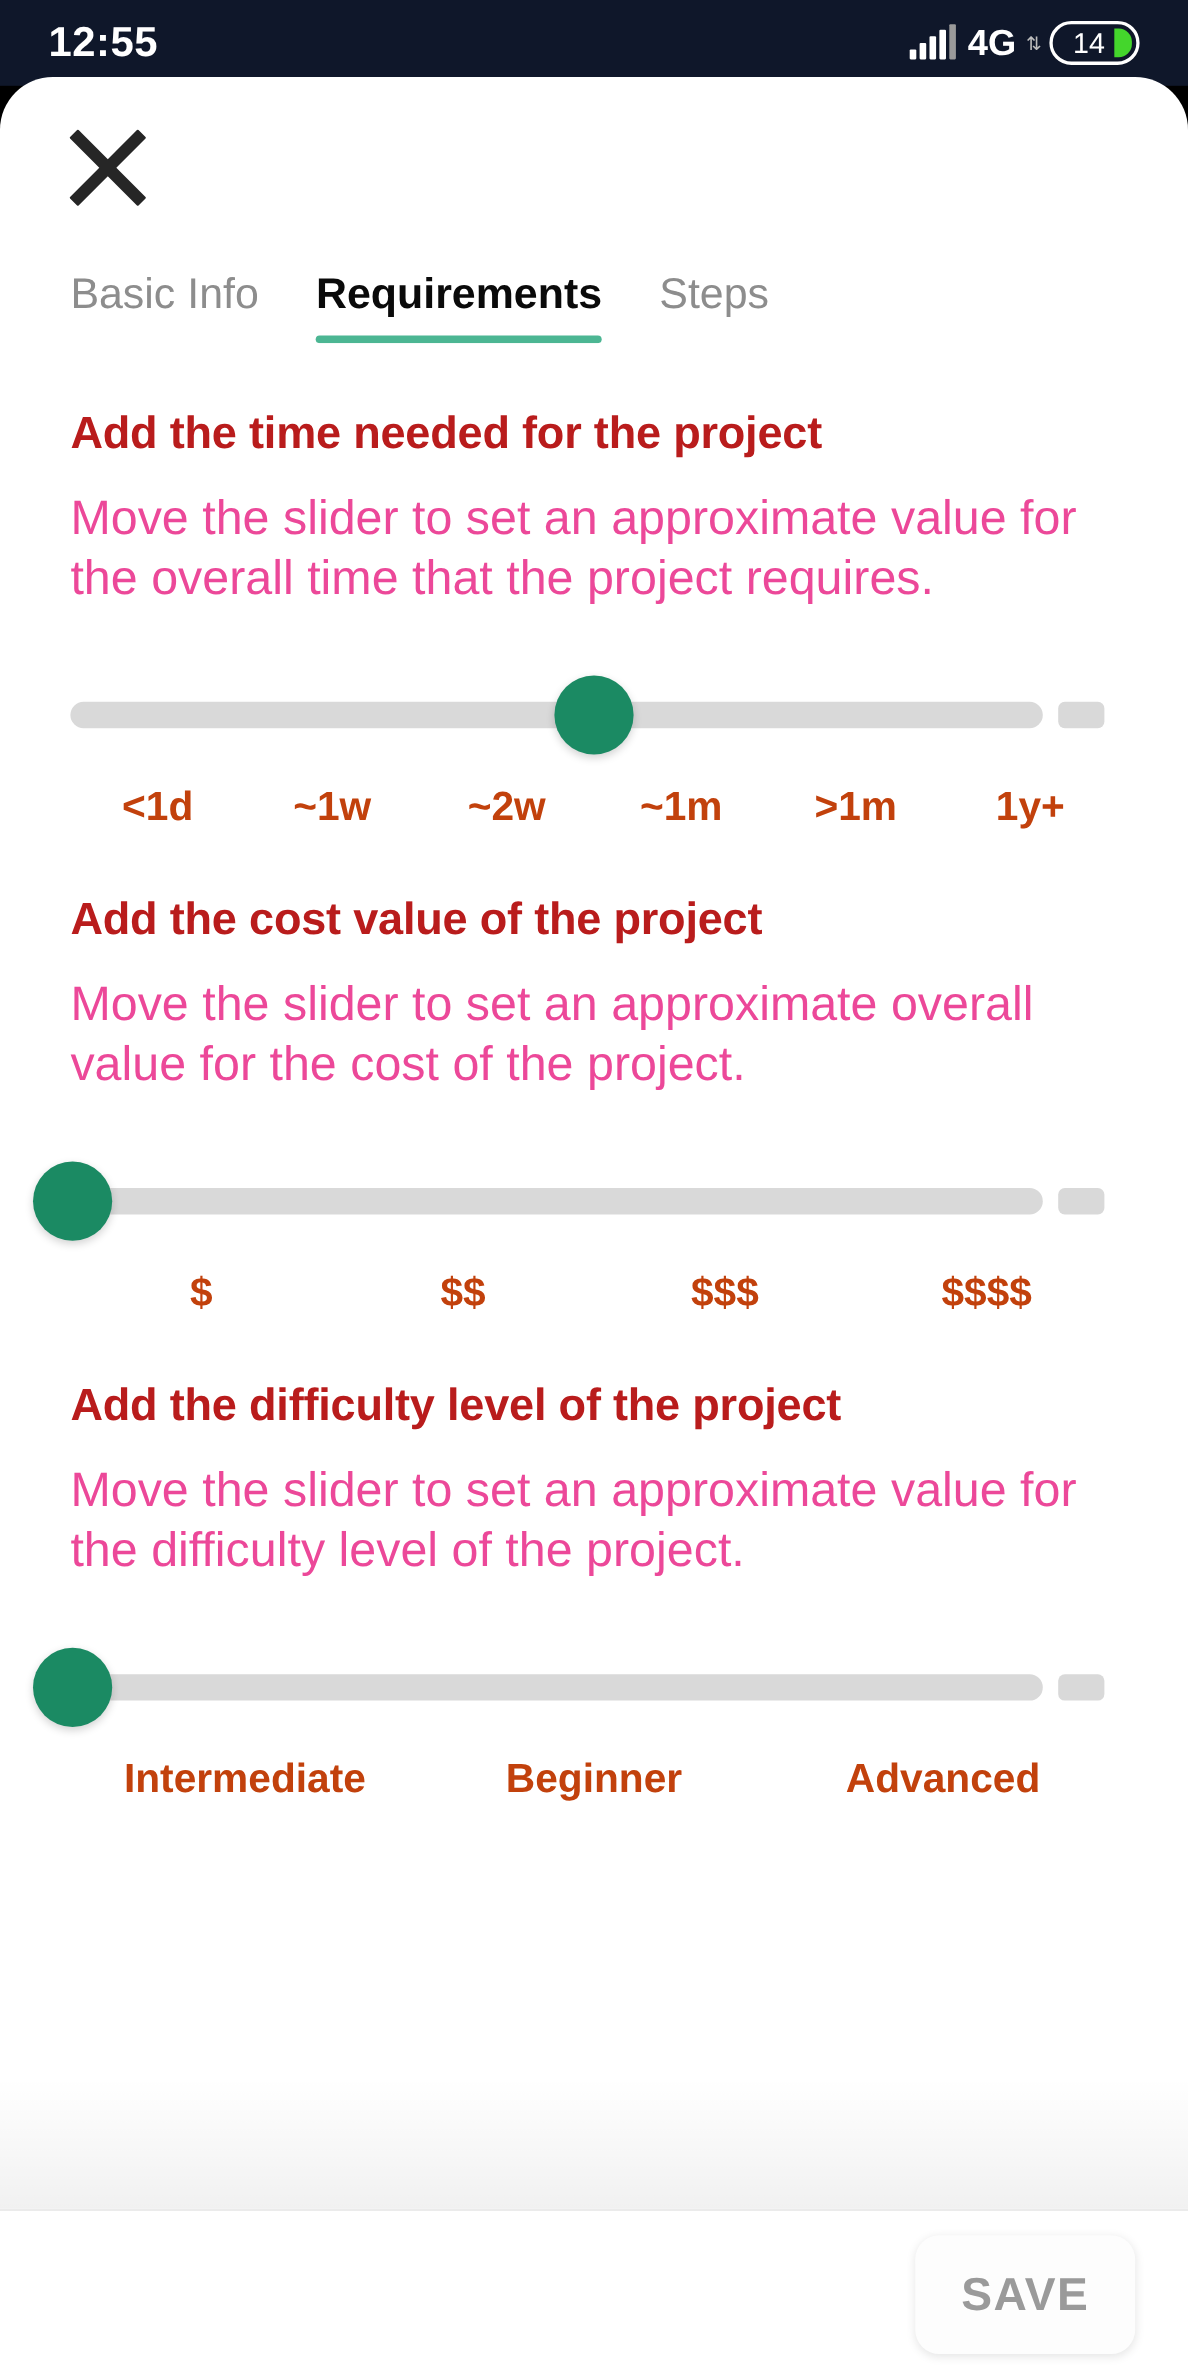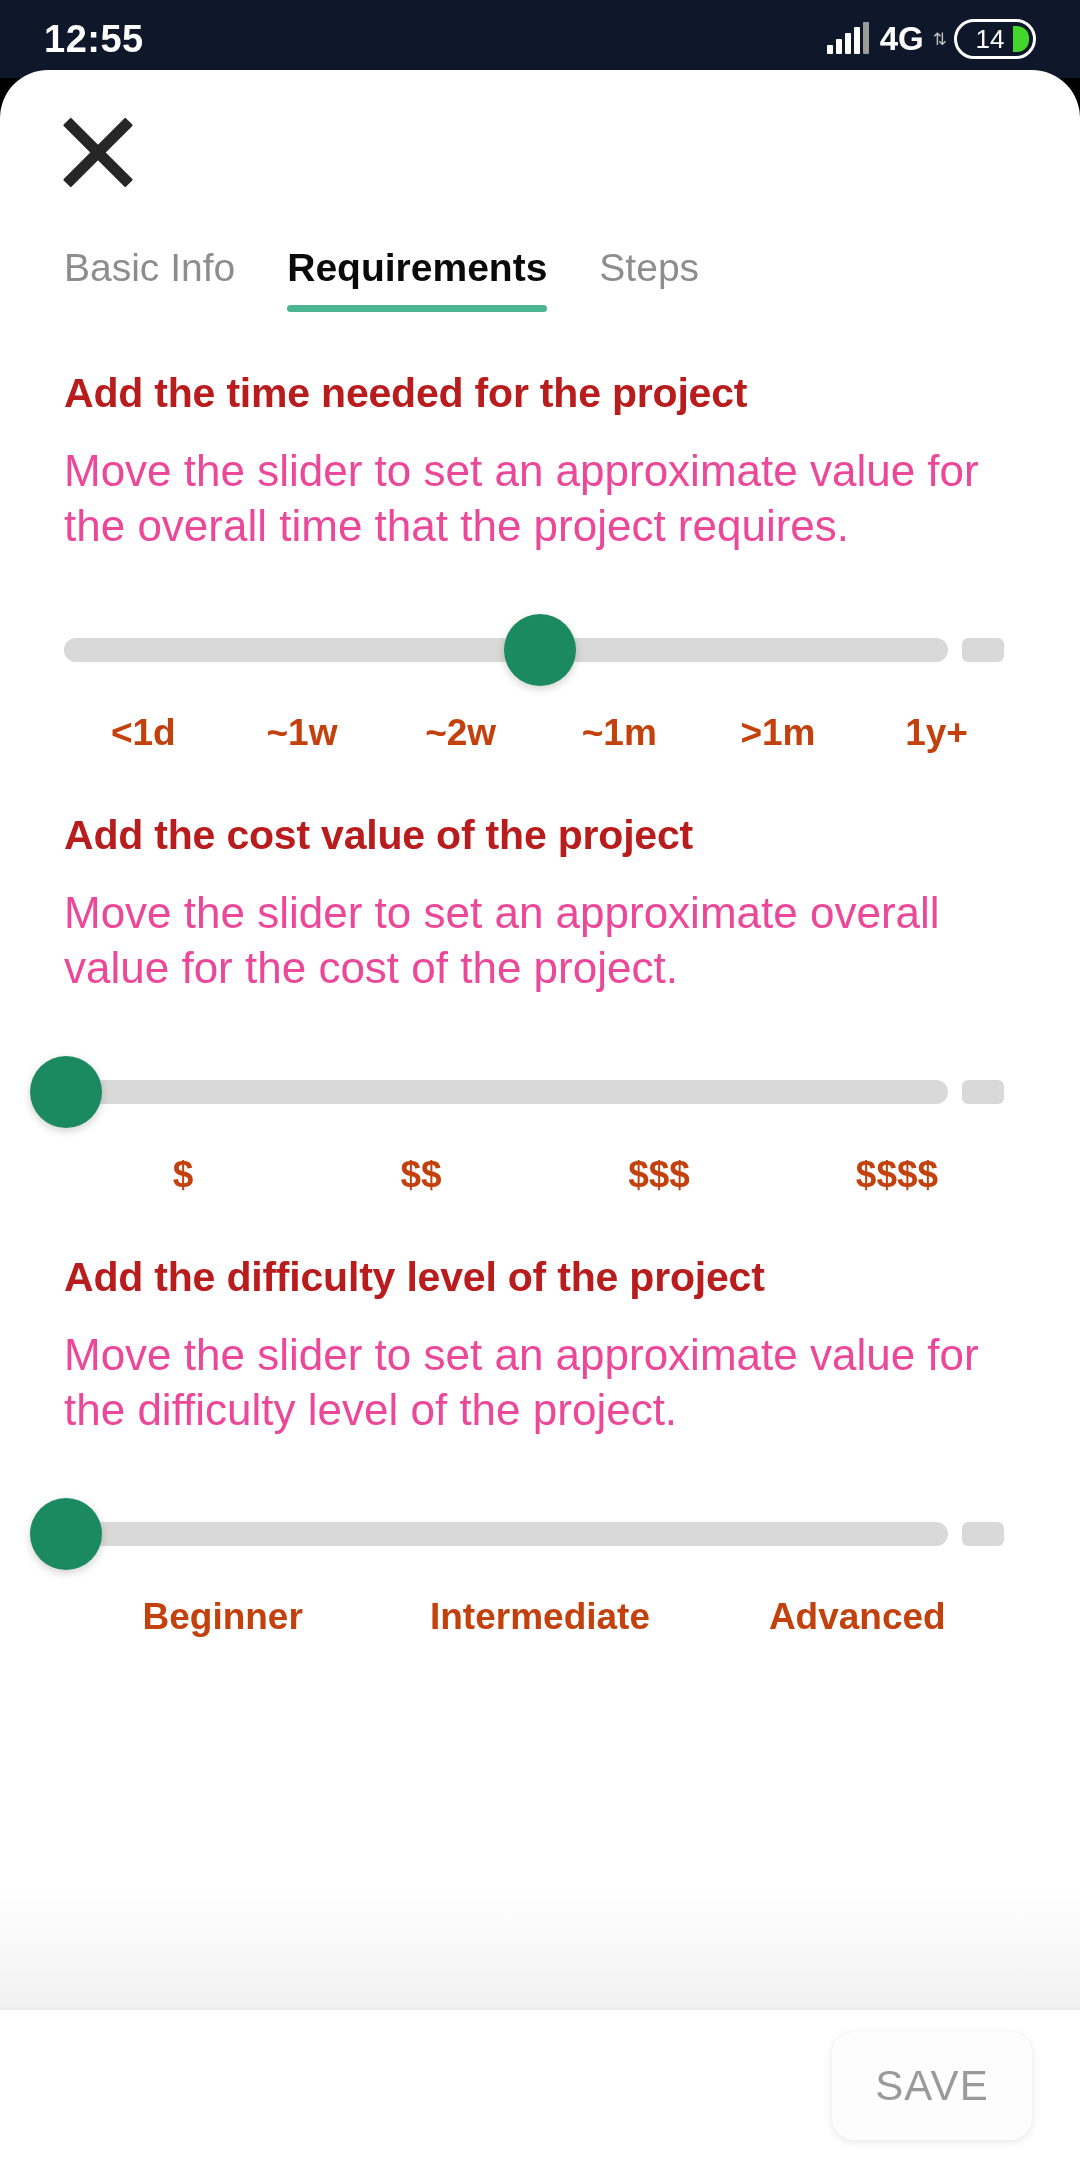--- a/index.html
+++ b/index.html
@@ -113,21 +113,21 @@
   .scale.four span { width:25%; }
   .scale.three span { width:33.333%; }
 
   
   .bottom-fade {
     position:absolute; left:0; bottom:152px; width:1080px; height:120px;
     background:linear-gradient(to bottom, rgba(255,255,255,0) 0%, rgba(0,0,0,0.055) 100%);
   }
   .bottom-bar {
     position:absolute; left:0; bottom:0; width:1080px; height:152px;
-    background:#fff; border-top:2px solid #ebebeb;
+    background:#fff; border-top:2px solid #ebebeb;font-weight:bold;
   }
   .save-btn {
     position:absolute; right:48px; top:22px;
     min-width:200px; height:108px; border-radius:22px;
     background:#fdfdfd; box-shadow:0 2px 9px rgba(0,0,0,0.10);
     display:flex; align-items:center; justify-content:center;
     font-size:42px; color:#9a9a9a; letter-spacing:1.2px; cursor:pointer;
     padding:0 36px;
   }
 </style>
@@ -208,22 +208,22 @@
 
       <div class="section">
         <div class="sec-title">Add the difficulty level of the project</div>
         <div class="sec-desc">Move the slider to set an approximate value for the difficulty level of the project.</div>
         <div class="slider-wrap">
           <div class="track"></div>
           <div class="track-tail"></div>
           <div class="thumb" style="left:2px"></div>
         </div>
         <div class="scale three">
+          <span>Intermediate</span>
           <span>Beginner</span>
-          <span>Intermediate</span>
           <span>Advanced</span>
         </div>
       </div>
 
     </div>
 
     <div class="bottom-fade"></div>
     <div class="bottom-bar">
       <div class="save-btn">SAVE</div>
     </div>

